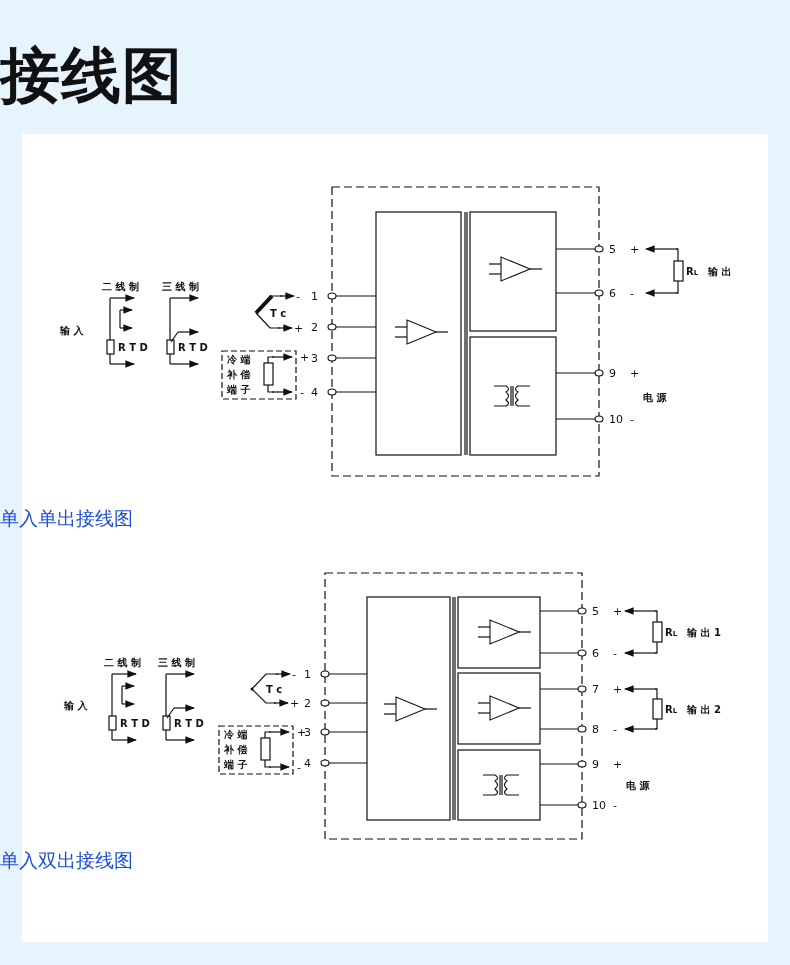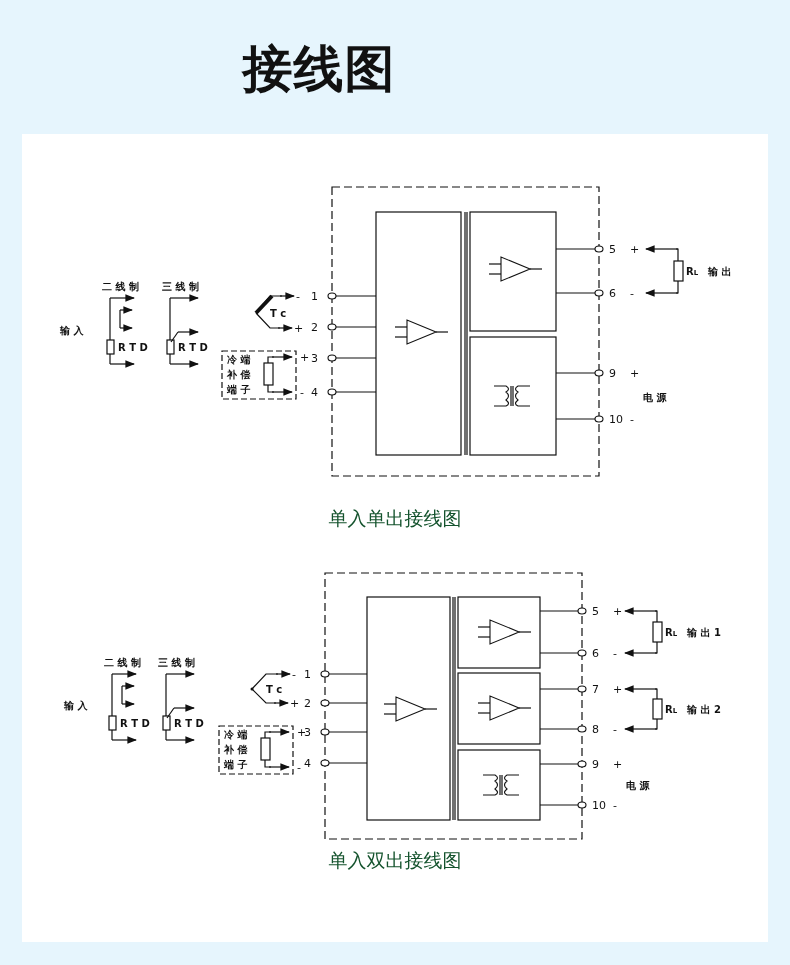--- a/index.html
+++ b/index.html
@@ -5,35 +5,34 @@
   html, body { margin: 0; padding: 0; }
   body {
     width: 790px; height: 965px;
     background: #e6f5fd;
     position: relative;
     overflow: hidden;
     font-family: "DejaVu Sans", sans-serif;
   }
   .page-title {
     position: absolute; left: 0; top: 36px; width: 638px;
-    text-align: center;
-    font-size: 50px; font-weight: bold; color: #111;
+    font-size: 60px; font-weight: bold; color: #111;
     letter-spacing: 1px;
   }
   .panel {
     position: absolute; left: 22px; top: 134px;
     width: 746px; height: 808px;
     background: #ffffff;
   }
   svg.diagram {
     position: absolute; left: 0; top: 0;
   }
   .caption {
     position: absolute; width: 790px; left: 0;
-    text-align: center; font-size: 19px; color: #14532d;
+    text-align: left; font-size: 19px; color: #1d4ed8;
   }
   svg text { font-family: "DejaVu Sans", sans-serif; fill: #111; }
   .lbl { font-size: 10px; font-weight: bold; }
   .num { font-size: 11px; }
 </style>
 </head>
 <body>
 
 <div class="panel"></div>
 

